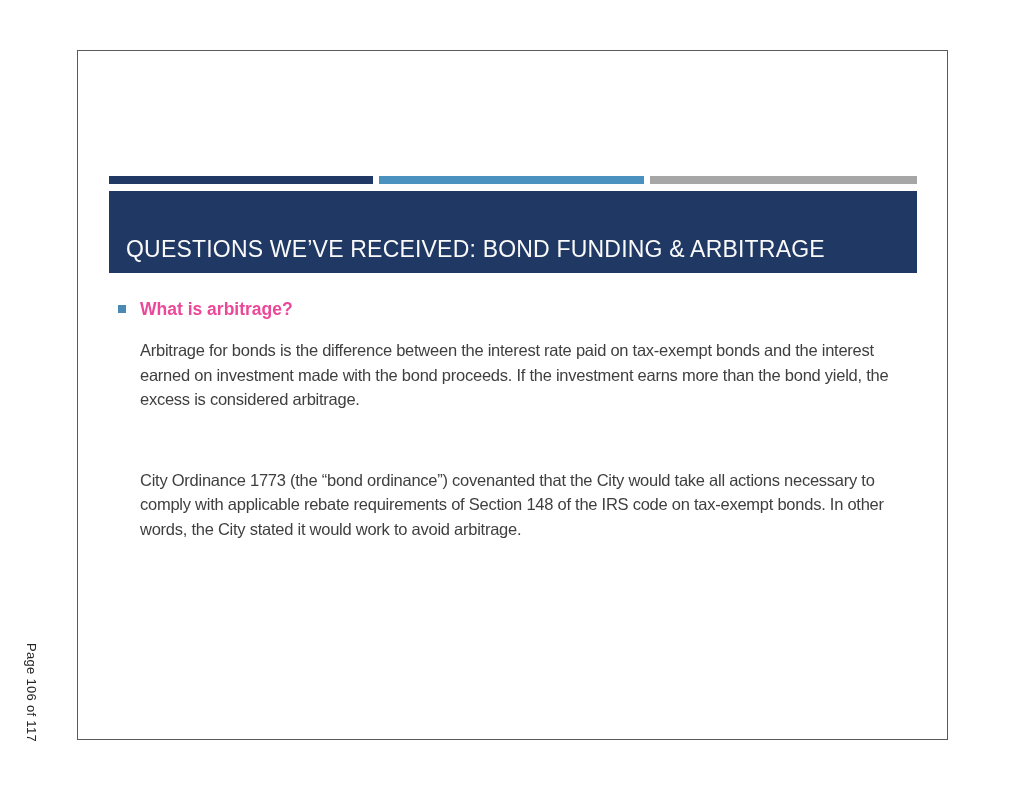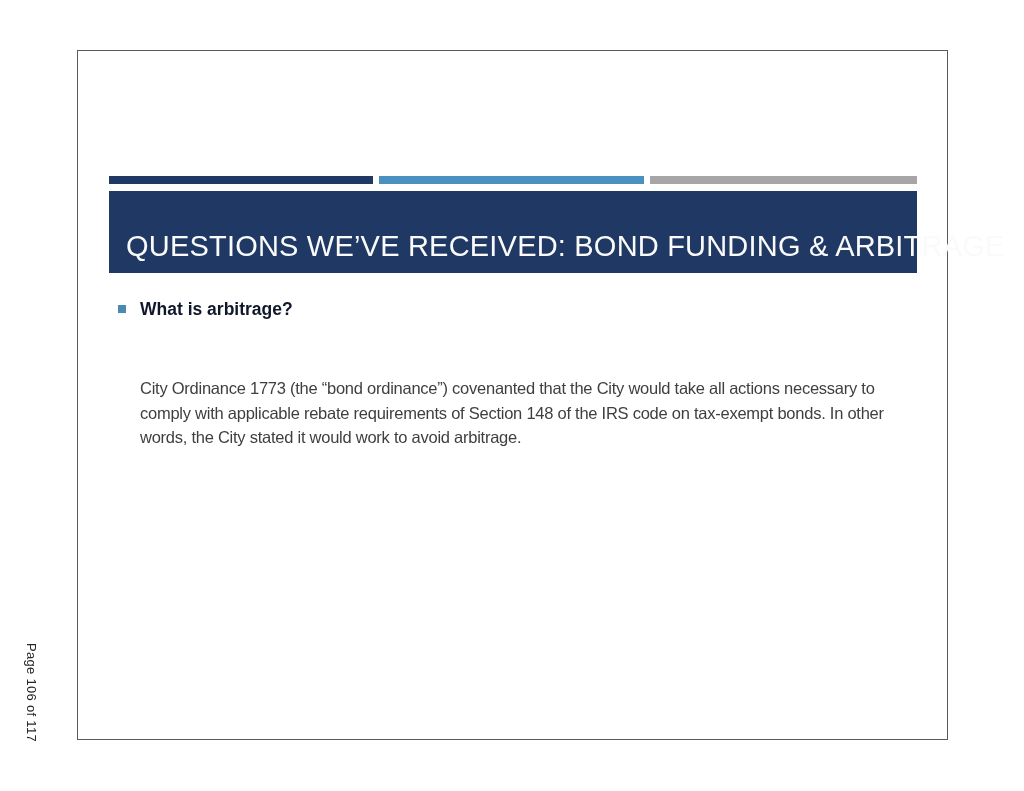--- a/index.html
+++ b/index.html
@@ -39,21 +39,21 @@
     position:absolute;
     left:31px;top:140px;
     width:808px;height:82px;
     background:var(--navy);
     display:flex;
     align-items:flex-end;
     padding:0 10px 12px 17px;
   }
   .title-bar .title-text{
     color:#FAFAFA;
-    font-size:29px;
+    font-size:23px;
     letter-spacing:0.2px;
     white-space:nowrap;
     line-height:1;
   }
   .content{
     position:absolute;
     left:40px;top:247px;
     width:795px;
   }
   .bullet-row{
@@ -63,21 +63,21 @@
   .bullet-square{
     width:8px;height:8px;
     background:var(--bullet-blue);
     margin-top:7px;
     flex:0 0 auto;
   }
   .bullet-heading{
     margin-left:14px;
     font-size:17.5px;
     font-weight:bold;
-    color:#0f172a;
+    color:#ec4899;
     line-height:22px;
   }
   .body-paragraph{
     margin-left:22px;
     width:772px;
     font-size:16.5px;
     letter-spacing:-0.25px;
     line-height:24.5px;
     color:var(--body-text);
   }
@@ -106,18 +106,19 @@
 
   <div class="title-bar">
     <span class="title-text">QUESTIONS WE’VE RECEIVED: BOND FUNDING &amp; ARBITRAGE</span>
   </div>
 
   <div class="content">
     <div class="bullet-row">
       <span class="bullet-square"></span>
       <span class="bullet-heading">What is arbitrage?</span>
     </div>
+    <p class="body-paragraph paragraph-1">Arbitrage for bonds is the difference between the interest rate paid on tax-exempt bonds and the interest earned on investment made with the bond proceeds. If the investment earns more than the bond yield, the excess is considered arbitrage.</p>
     <p class="body-paragraph paragraph-2">City Ordinance 1773 (the “bond ordinance”) covenanted that the City would take all actions necessary to comply with applicable rebate requirements of Section 148 of the IRS code on tax-exempt bonds. In other words, the City stated it would work to avoid arbitrage.</p>
   </div>
 
 </div>
 
 <div class="page-number">Page 106 of 117</div>
 
 </body></html>

